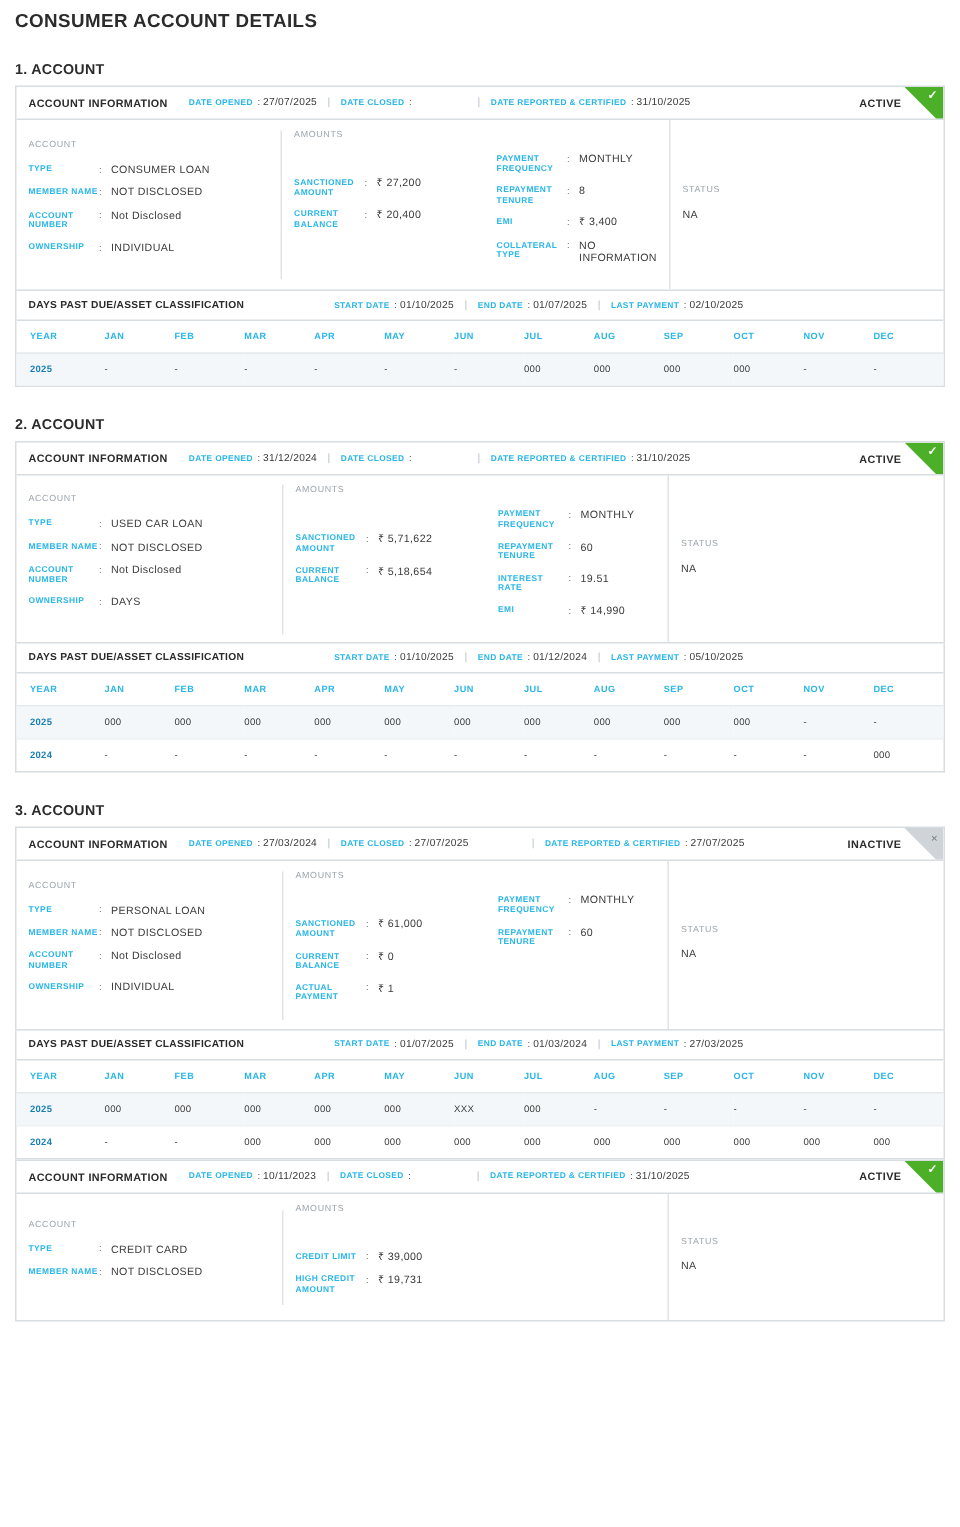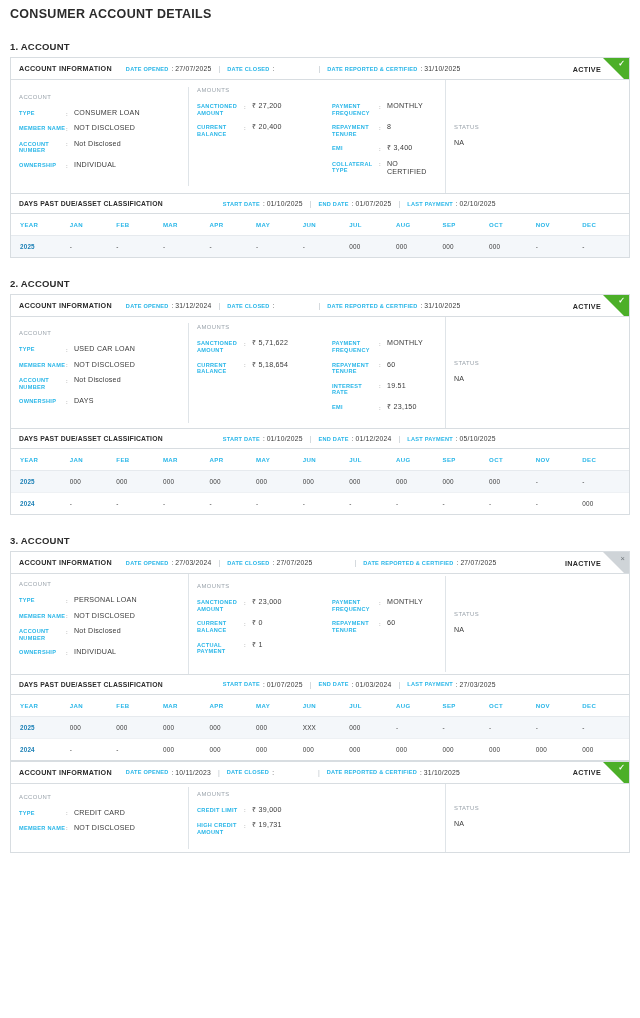--- a/index.html
+++ b/index.html
@@ -129,21 +129,21 @@
     font-size: 5.6px;
     font-weight: bold;
     color: #29b6e8;
     letter-spacing: 0.3px;
     padding-top: 1px;
   }
   .kv-colon { width: 8px; flex: 0 0 8px; font-size: 6.2px; color: #6a6a6a; padding-top: 0.5px; }
   .kv-val { font-size: 7.1px; color: #3a3a3a; letter-spacing: 0.25px; }
 
   .amounts-split { display: flex; }
-  .amounts-left  { width: 133px; flex: 0 0 133px; }
+  .amounts-left  { width: 133px; flex: 0 0 133px; margin-top: 16px; }
   .amounts-right { flex: 1; padding-left: 2px; }
 
   .status-na { font-size: 7.1px; color: #3a3a3a; letter-spacing: 0.25px; }
 
   
   .dpd-card {
     border: 1px solid #d8dde1;
     border-top: none;
     background: #fff;
   }
@@ -276,21 +276,21 @@
                 <div class="kv-val">8</div>
               </div>
               <div class="kv">
                 <div class="kv-key">EMI</div>
                 <div class="kv-colon">:</div>
                 <div class="kv-val">₹ 3,400</div>
               </div>
               <div class="kv">
                 <div class="kv-key">COLLATERAL TYPE</div>
                 <div class="kv-colon">:</div>
-                <div class="kv-val">NO CERTIFIED</div>
+                <div class="kv-val">NO INFORMATION</div>
               </div>
             </div>
           </div>
         </div>
         <div class="col-status">
           <div class="col-caption">STATUS</div>
           <div class="status-na">NA</div>
         </div>
       </div>
     </div>
@@ -432,21 +432,21 @@
                 <div class="kv-val">60</div>
               </div>
               <div class="kv">
                 <div class="kv-key">INTEREST RATE</div>
                 <div class="kv-colon">:</div>
                 <div class="kv-val">19.51</div>
               </div>
               <div class="kv">
                 <div class="kv-key">EMI</div>
                 <div class="kv-colon">:</div>
-                <div class="kv-val">₹ 23,150</div>
+                <div class="kv-val">₹ 14,990</div>
               </div>
             </div>
           </div>
         </div>
         <div class="col-status">
           <div class="col-caption">STATUS</div>
           <div class="status-na">NA</div>
         </div>
       </div>
     </div>
@@ -576,21 +576,21 @@
             <div class="kv-val">INDIVIDUAL</div>
           </div>
         </div>
         <div class="col-amounts">
           <div class="col-caption">AMOUNTS</div>
           <div class="amounts-split">
             <div class="amounts-left">
               <div class="kv">
                 <div class="kv-key">SANCTIONED AMOUNT</div>
                 <div class="kv-colon">:</div>
-                <div class="kv-val">₹ 23,000</div>
+                <div class="kv-val">₹ 61,000</div>
               </div>
               <div class="kv">
                 <div class="kv-key">CURRENT BALANCE</div>
                 <div class="kv-colon">:</div>
                 <div class="kv-val">₹ 0</div>
               </div>
               <div class="kv">
                 <div class="kv-key">ACTUAL PAYMENT</div>
                 <div class="kv-colon">:</div>
                 <div class="kv-val">₹ 1</div>

